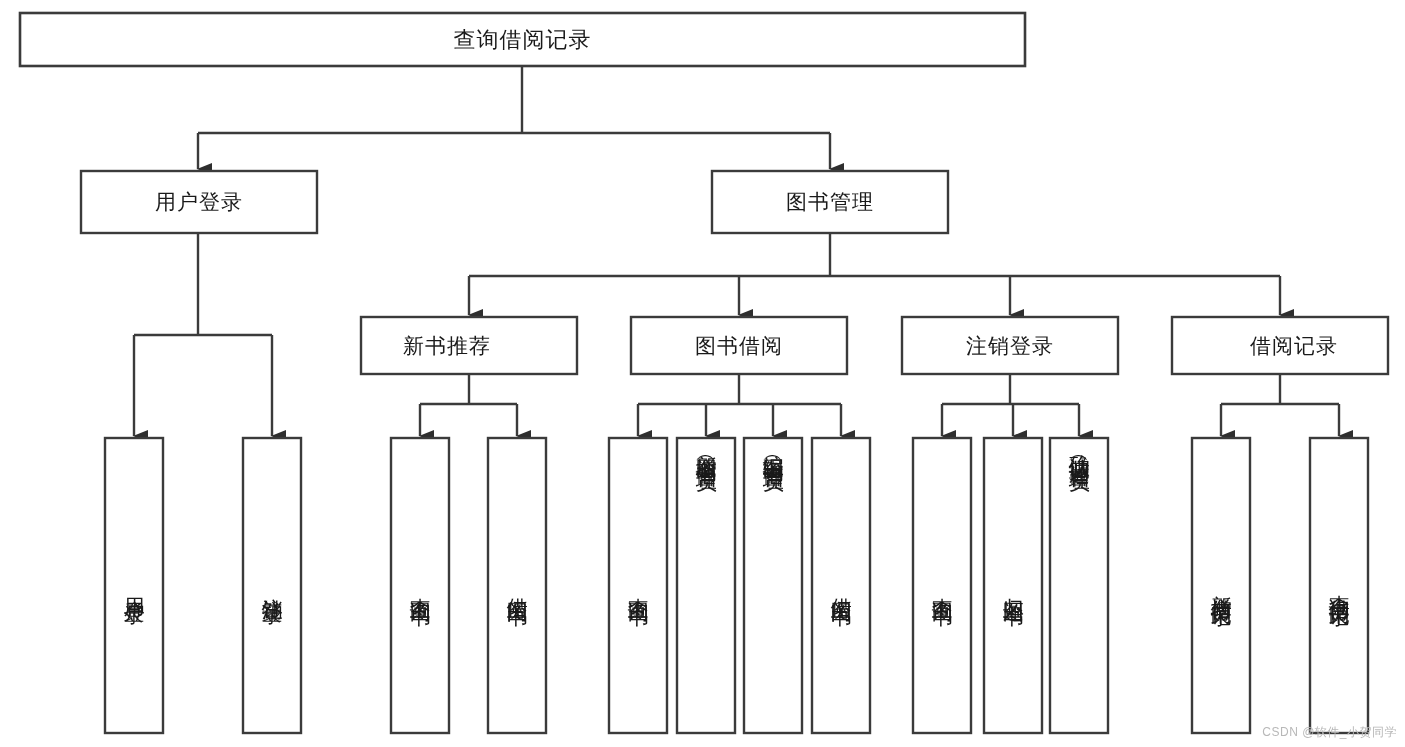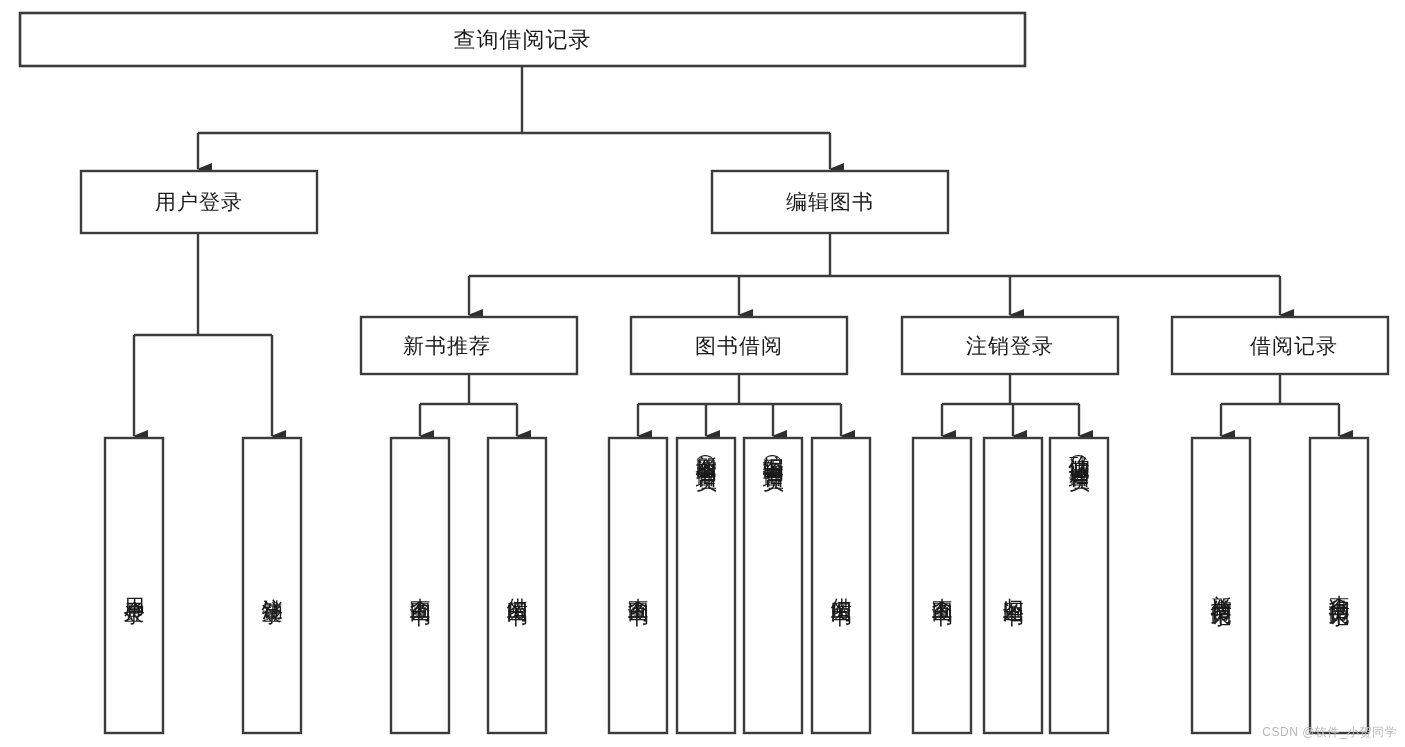--- a/index.html
+++ b/index.html
@@ -177,21 +177,21 @@
 
   <div class="box-label-wrap" style="left:20px; top:13px; width:1005px; height:53px;">
     <span class="box-label-text root-size">查询借阅记录</span>
   </div>
 
   <div class="box-label-wrap" style="left:81px; top:171px; width:236px; height:62px;">
     <span class="box-label-text">用户登录</span>
   </div>
 
   <div class="box-label-wrap" style="left:712px; top:171px; width:236px; height:62px;">
-    <span class="box-label-text">编辑图书</span>
+    <span class="box-label-text">图书管理</span>
   </div>
 
   <div class="box-label-wrap" style="left:361px; top:317px; width:172px; height:57px;">
     <span class="box-label-text">新书推荐</span>
   </div>
 
   <div class="box-label-wrap" style="left:631px; top:317px; width:216px; height:57px;">
     <span class="box-label-text">图书借阅</span>
   </div>
 

